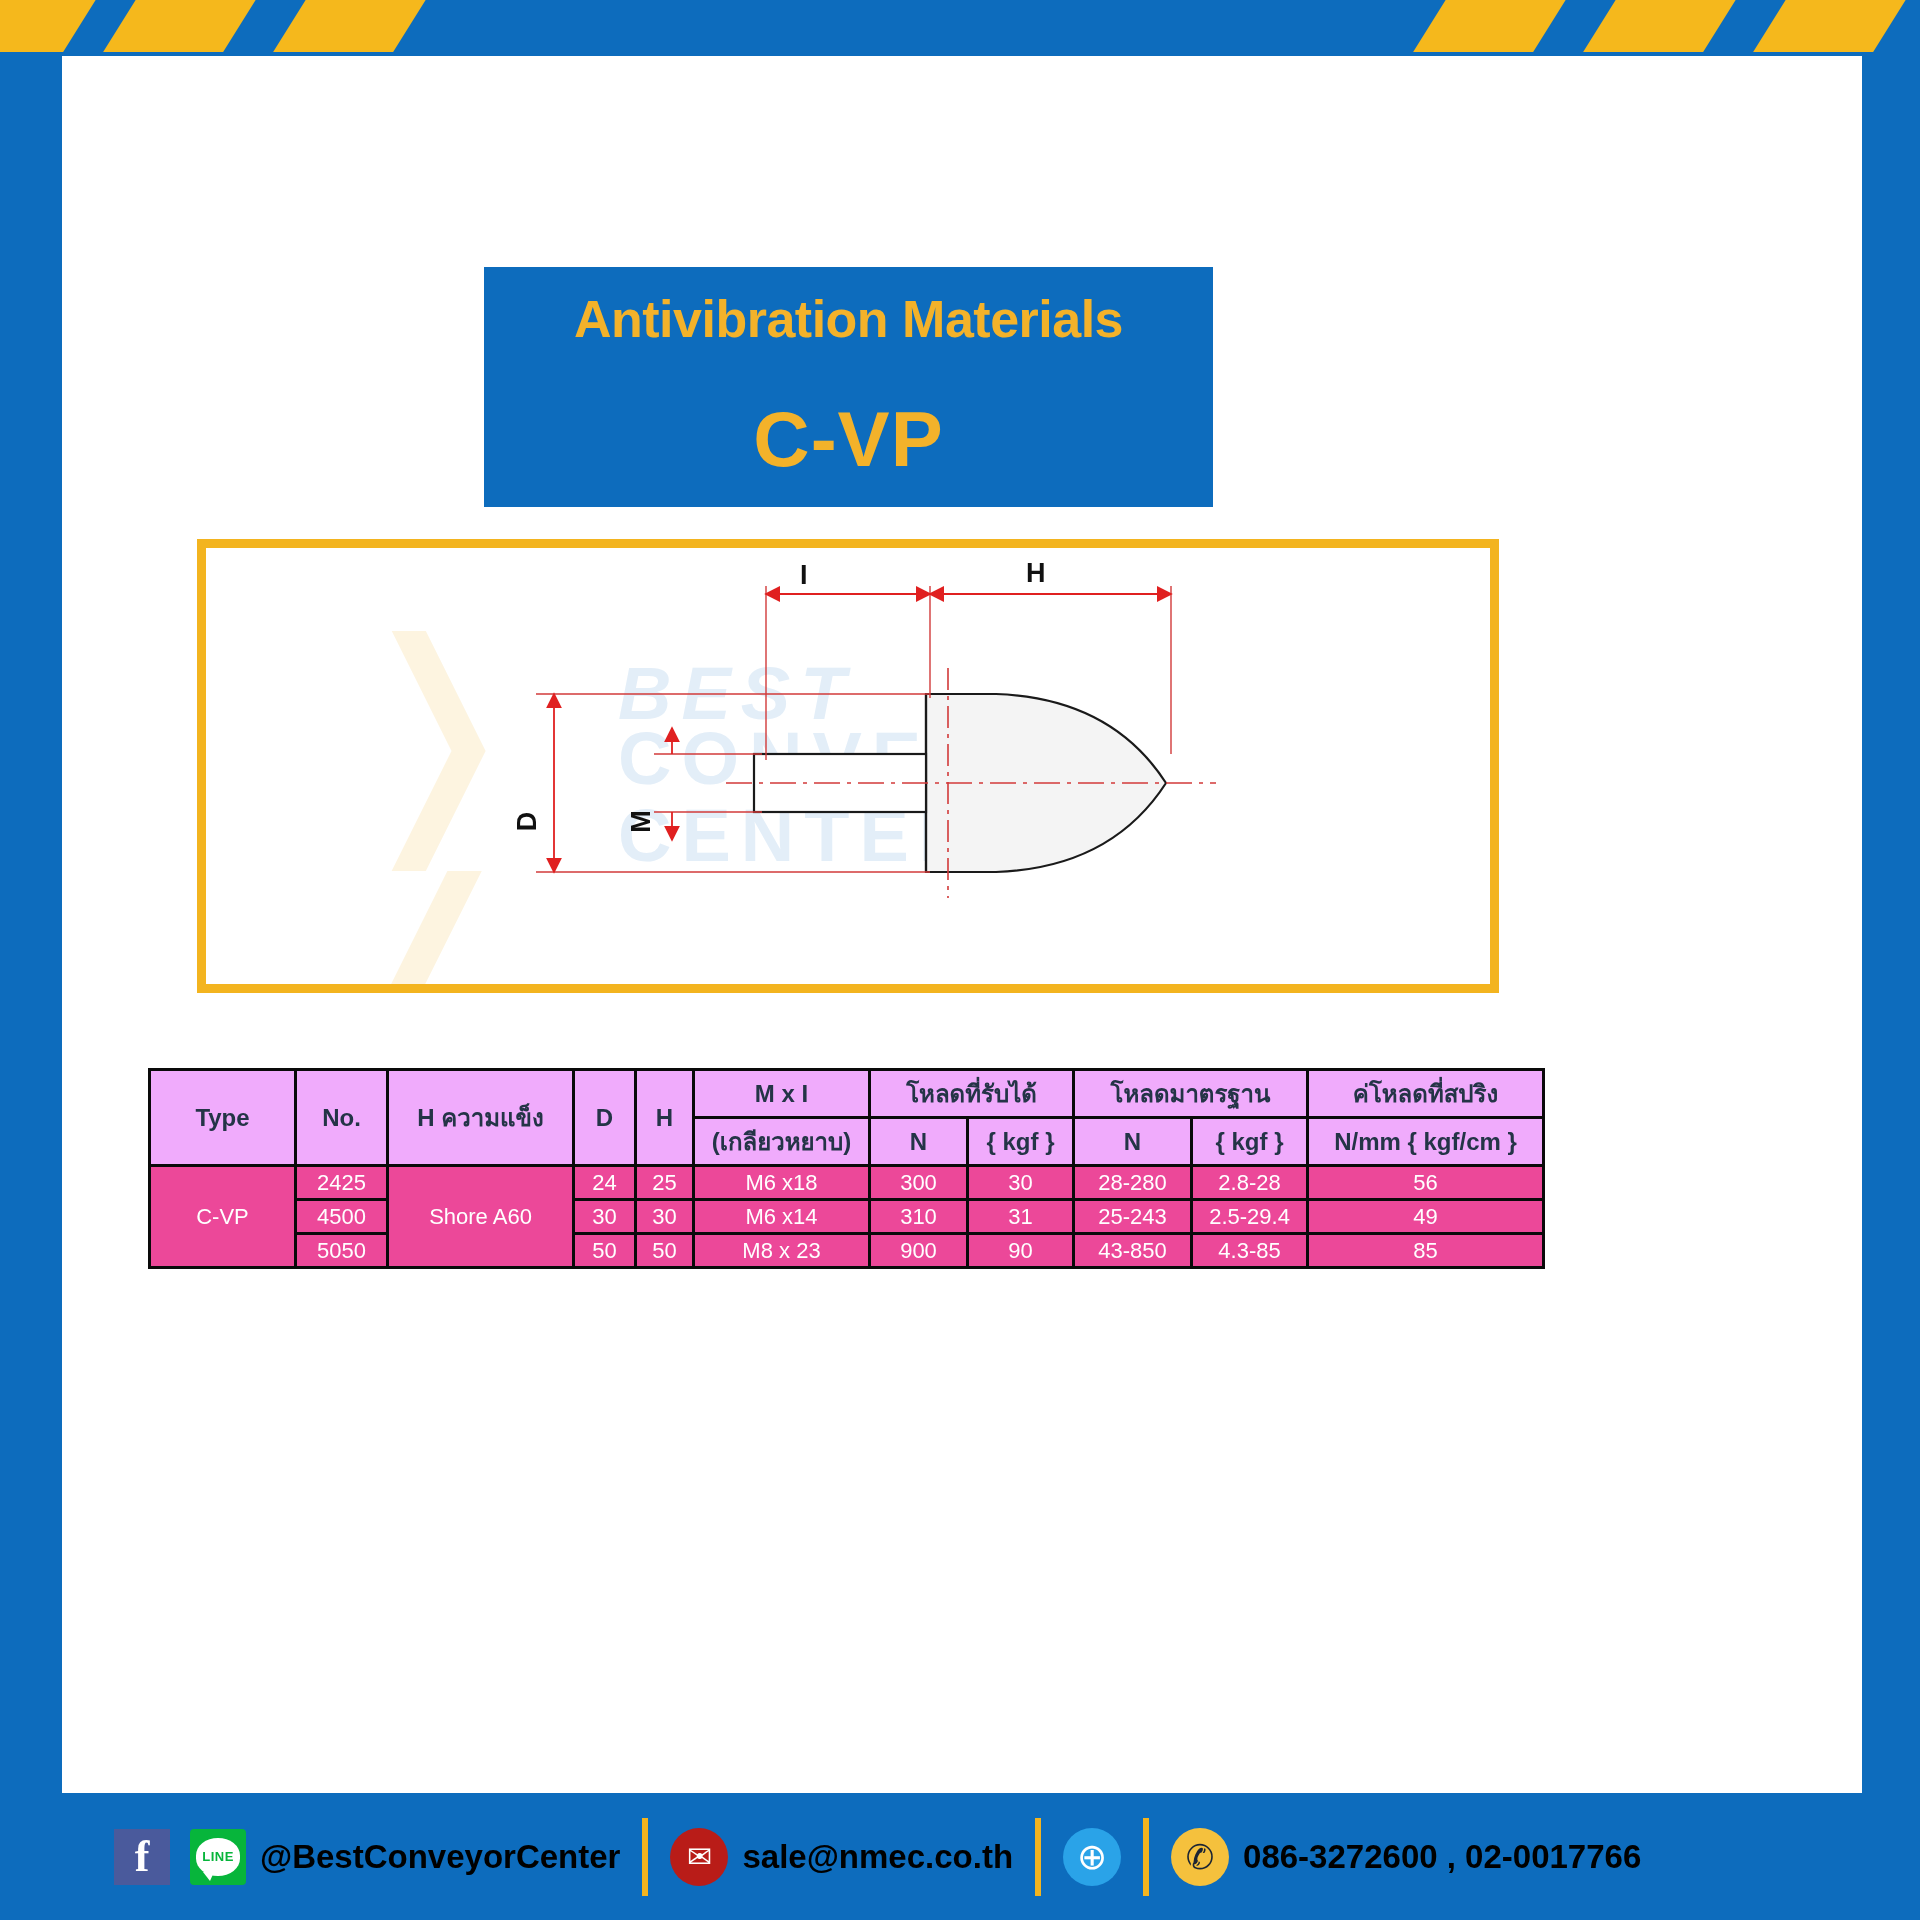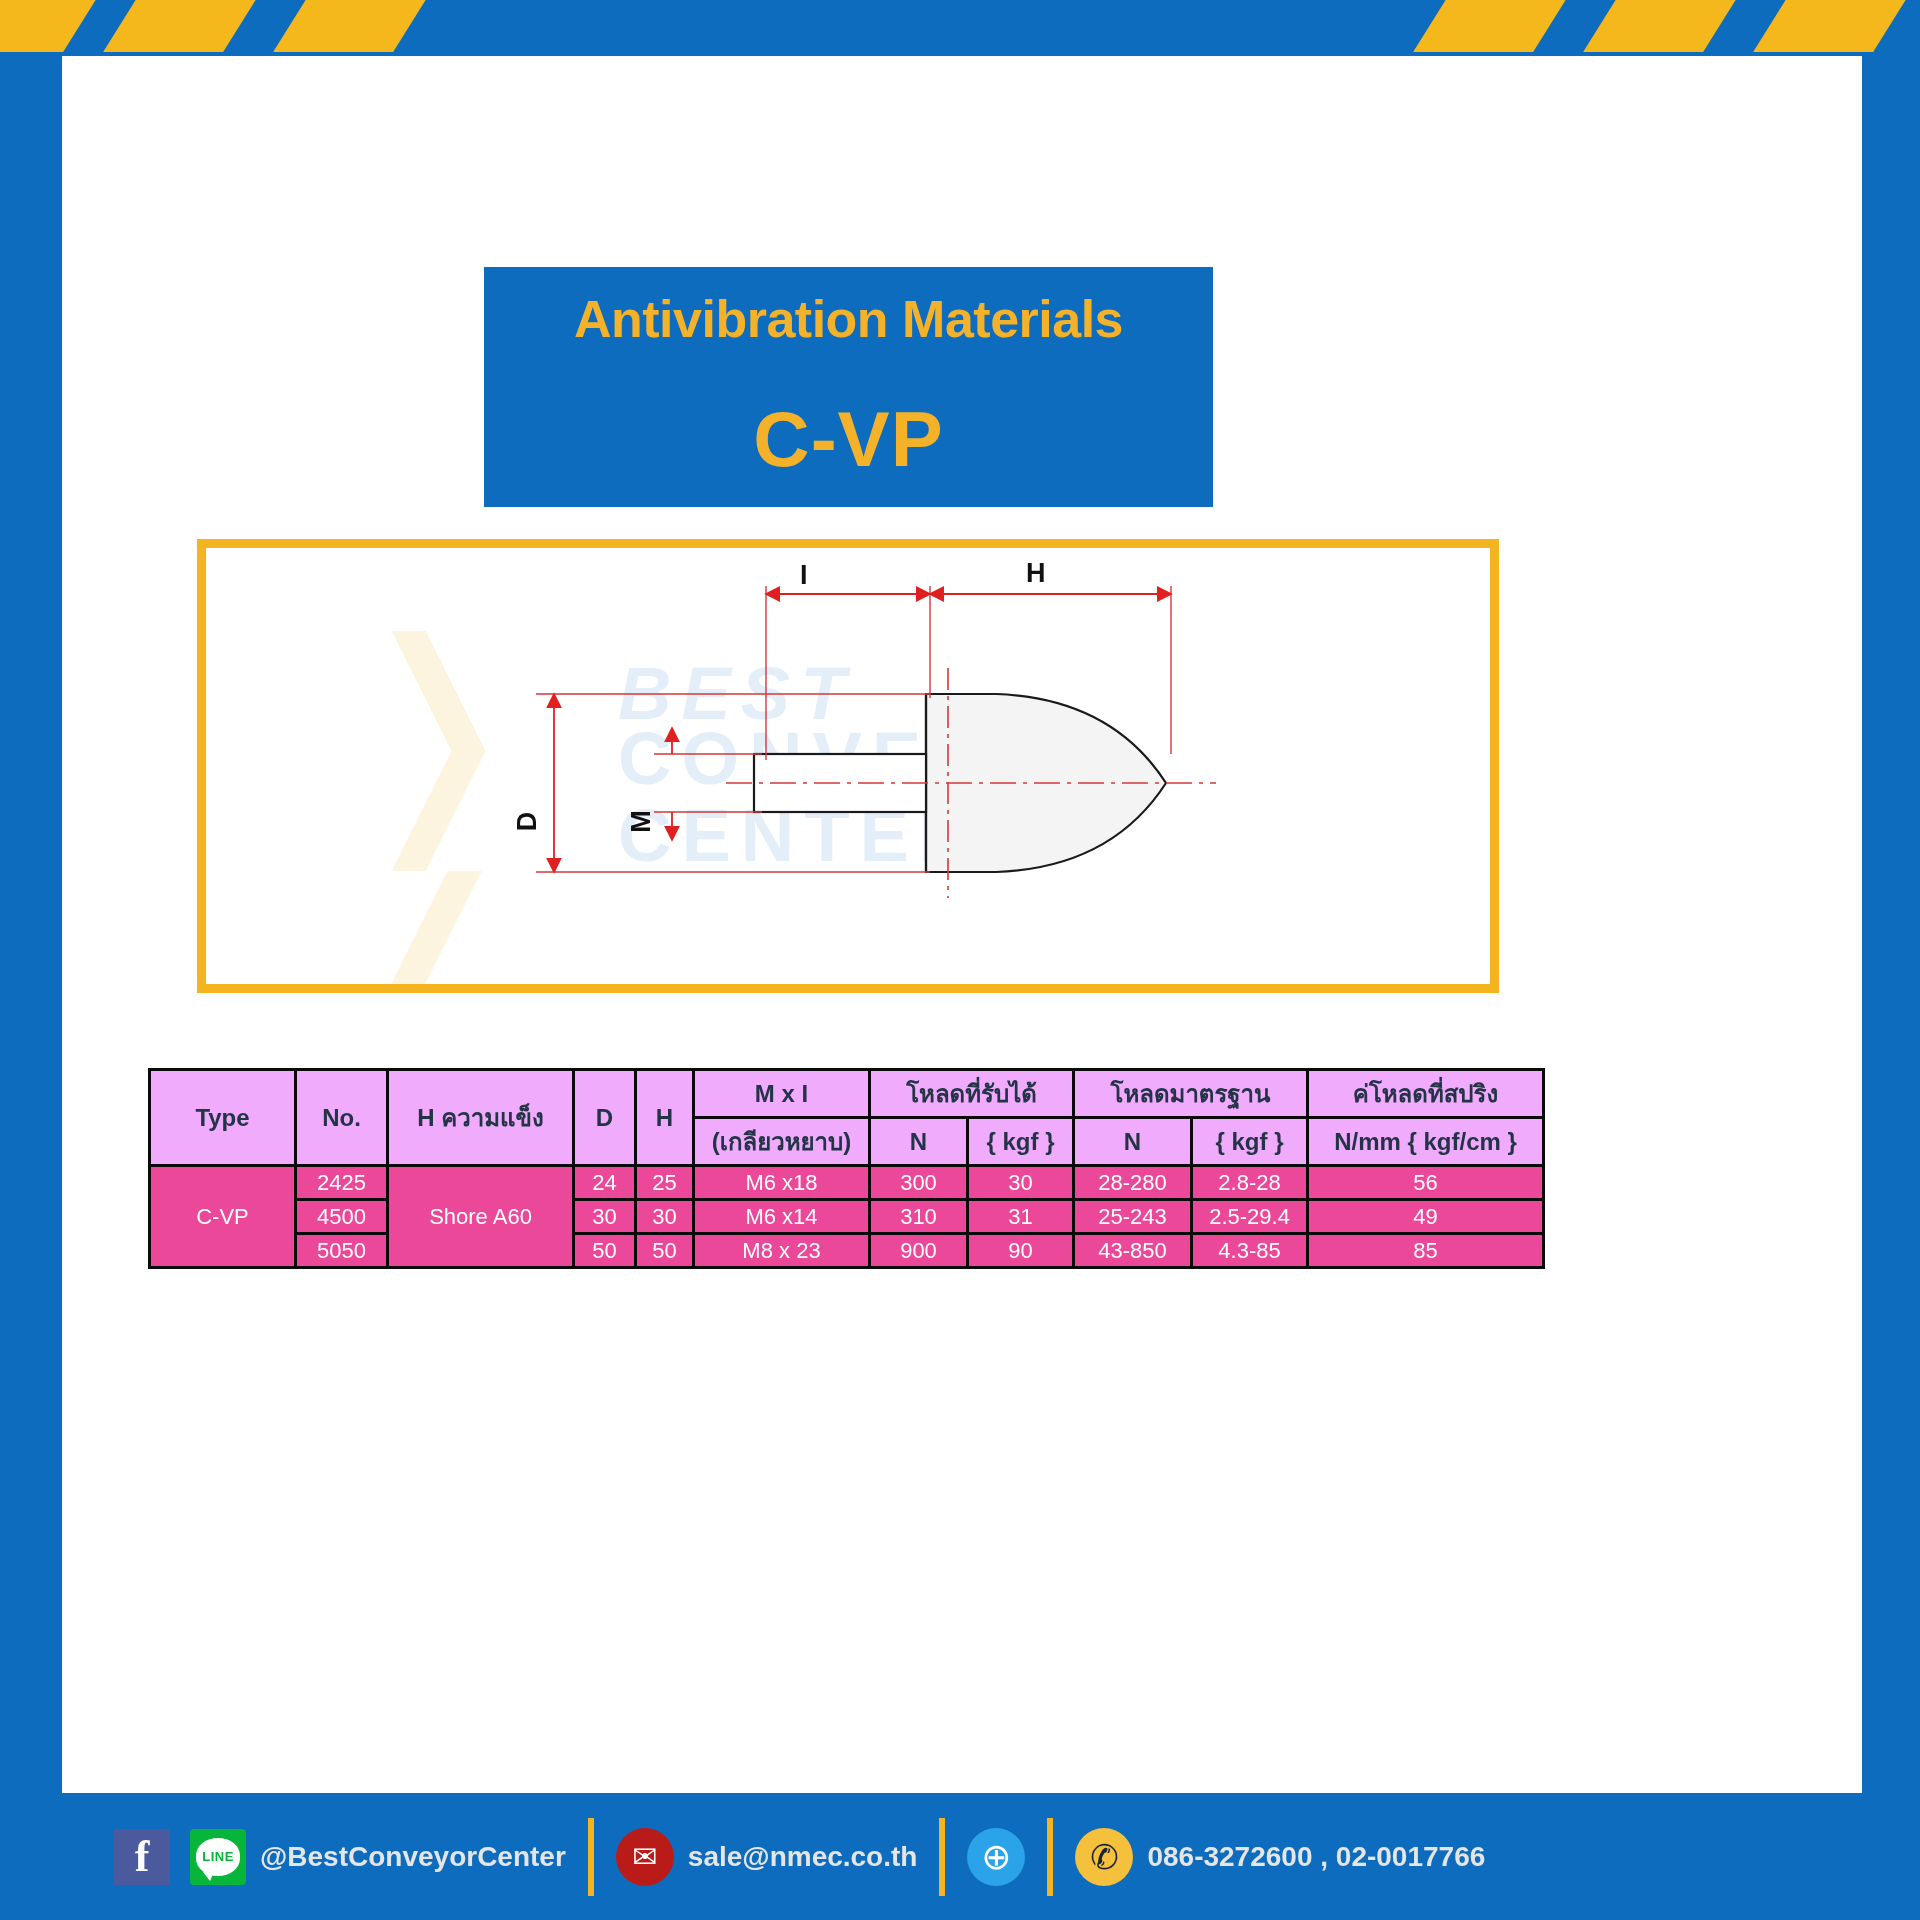--- a/index.html
+++ b/index.html
@@ -141,21 +141,21 @@
     width: 1920px; height: 127px;
     background: #0d6cbd;
     display: flex; align-items: center;
   }
   .fgroup {
     display: flex; align-items: center; gap: 14px;
     height: 100%;
     padding: 0 22px;
   }
   .fgroup .ftext {
-    color: #e5e5e5; font-weight: 700; font-size: 28px;
+    color: #000000; font-weight: 700; font-size: 33px;
     white-space: nowrap;
   }
   .divider {
     width: 6px; height: 78px; background: #f3b41f; flex: none;
   }
   .icon-sq {
     width: 56px; height: 56px; flex: none;
     display: flex; align-items: center; justify-content: center;
     font-weight: 700;
     margin-left: 6px;

